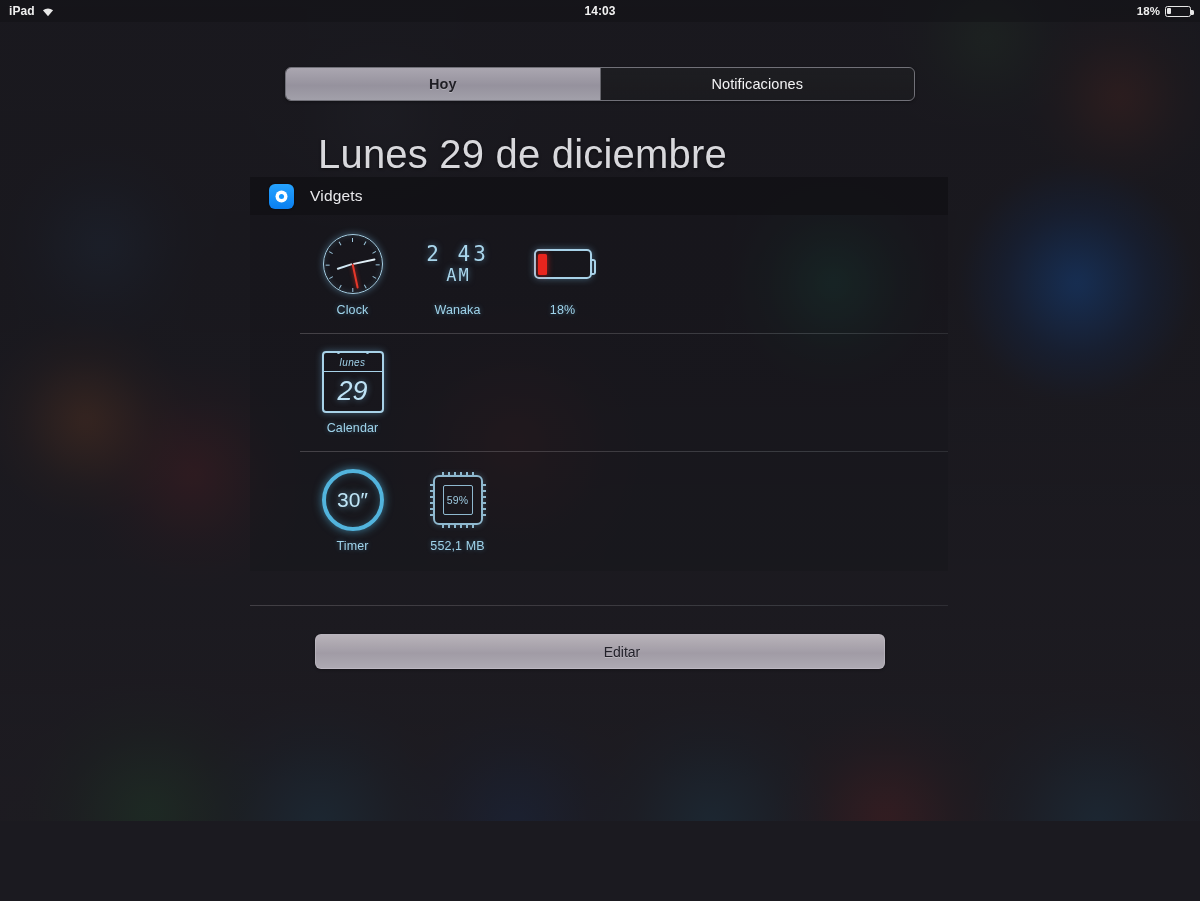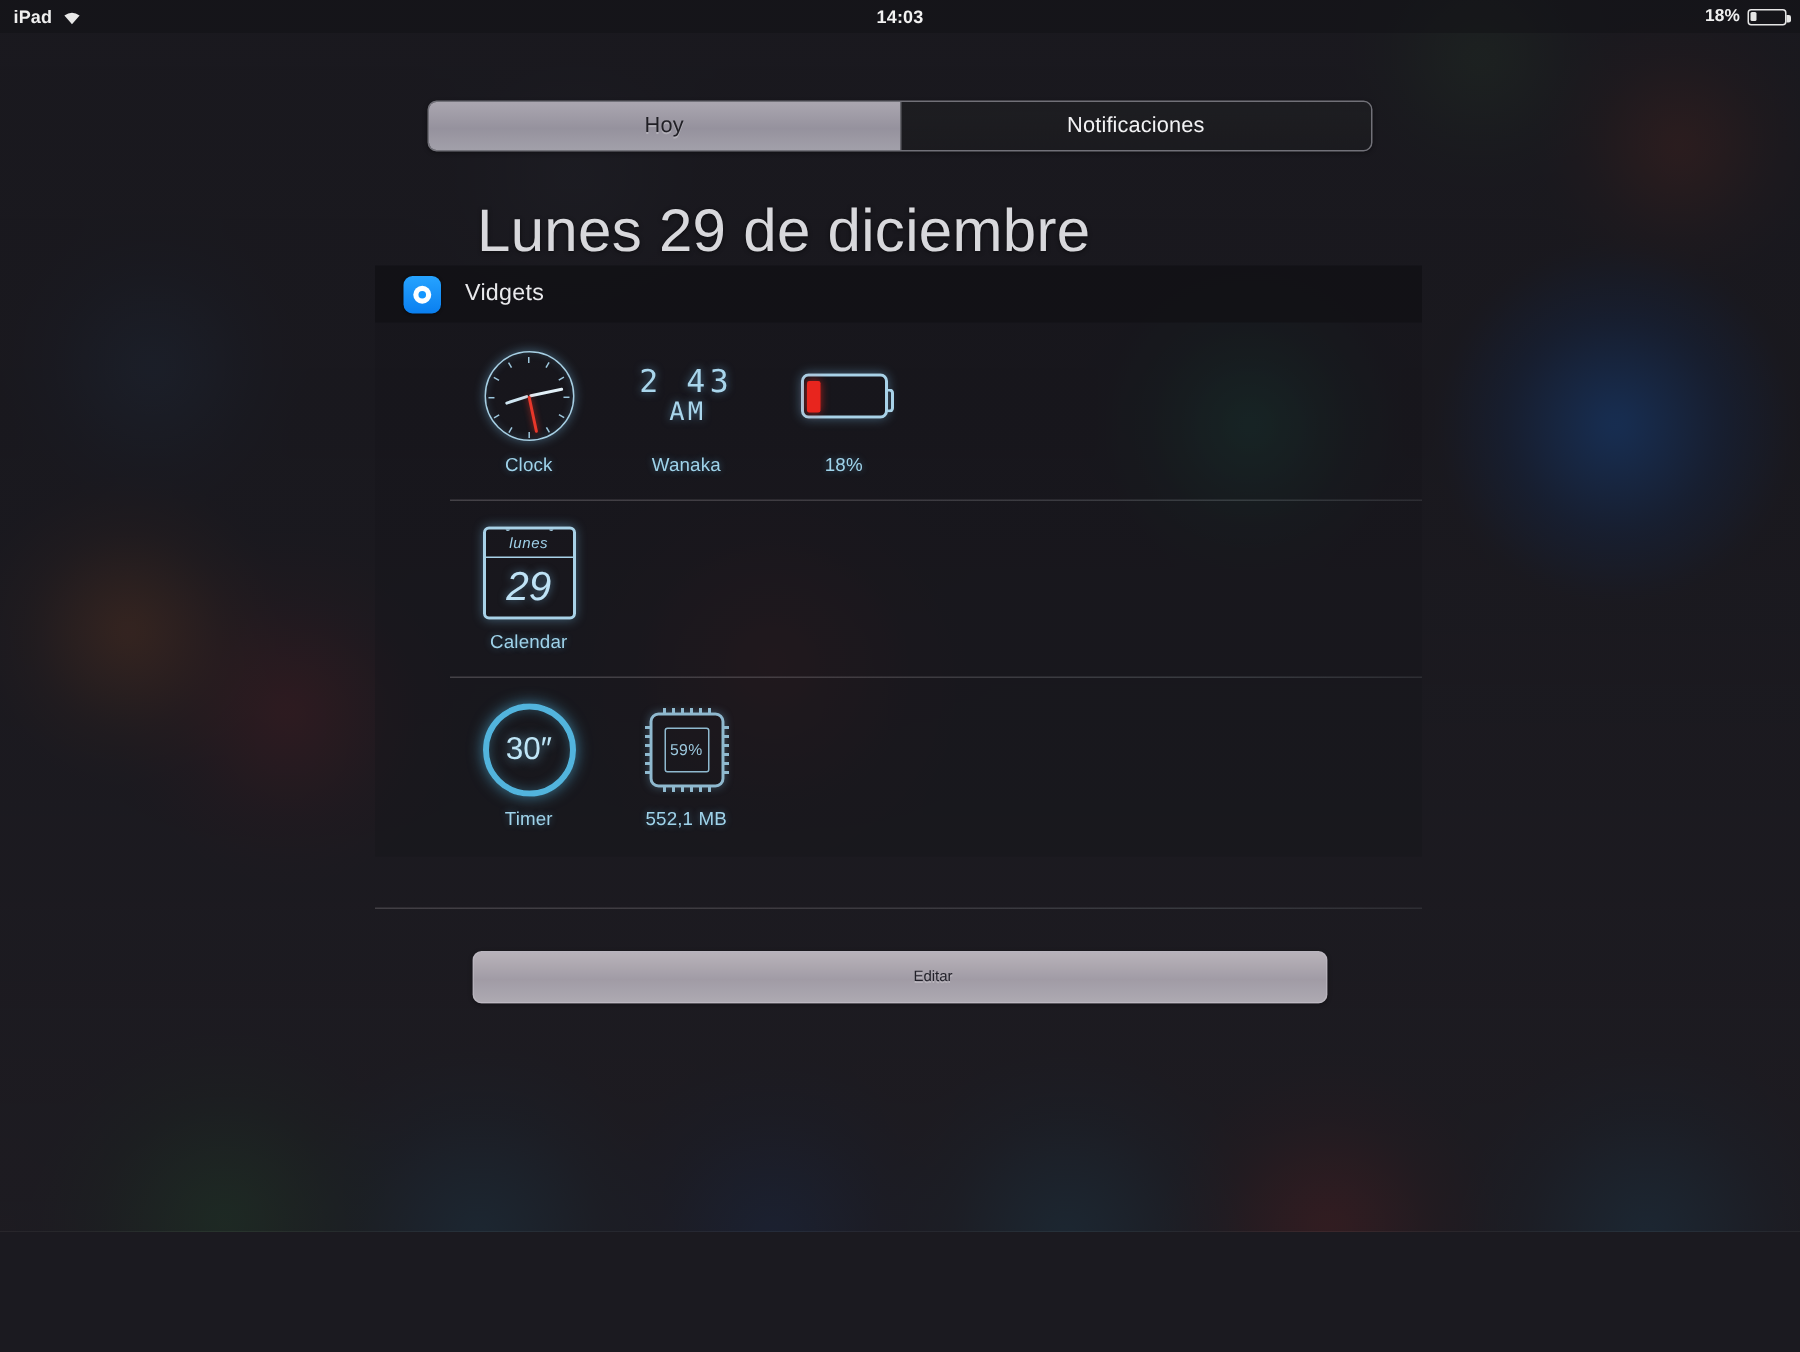--- a/index.html
+++ b/index.html
@@ -10,21 +10,21 @@
     overflow: hidden;
     background: #1b1a20;
     font-family: "Liberation Sans", sans-serif;
   }
 
   #screen {
     position: relative;
     width: 1200px;
     height: 821px;
     overflow: hidden;
-    background: #404040;
+    background: #be185d;
   }
 
   
   #wallpaper {
     position: absolute;
     inset: 0;
     background:
       radial-gradient(circle 150px at 1050px 290px, rgba(26,86,170,0.95) 0%, rgba(20,60,125,0.45) 45%, rgba(25,30,45,0) 75%),
       radial-gradient(circle 120px at 820px 290px, rgba(30,130,100,0.55) 0%, rgba(25,90,75,0.20) 50%, rgba(25,35,35,0) 78%),
       radial-gradient(circle 110px at 1090px 115px, rgba(150,60,40,0.40) 0%, rgba(90,45,35,0.16) 52%, rgba(40,30,28,0) 80%),
@@ -141,21 +141,21 @@
     flex: 1;
     display: flex;
     align-items: center;
     justify-content: center;
     font-size: 14.5px;
     letter-spacing: 0.1px;
   }
   .seg.active {
     background: linear-gradient(180deg, rgba(178,174,184,0.95) 0%, rgba(160,156,168,0.92) 55%, rgba(172,170,180,0.93) 100%);
     color: #201f25;
-    font-weight: normal;
+    font-weight: bold;
     text-shadow: 0 1px 0 rgba(255,255,255,0.25);
   }
   .seg.inactive {
     background: linear-gradient(180deg, rgba(36,38,38,0.35) 0%, rgba(30,32,32,0.30) 100%);
     color: #f2f2f4;
     border-left: 1px solid rgba(190,190,200,0.45);
   }
 
   
   #date-heading {
@@ -458,21 +458,21 @@
     top: 634px;
     left: 315px;
     width: 570px;
     height: 35px;
     border-radius: 6px;
     border: 1px solid rgba(195,192,200,0.55);
     background: linear-gradient(180deg, rgba(196,190,198,0.93) 0%, rgba(176,170,180,0.90) 55%, rgba(188,184,192,0.91) 100%);
     display: flex;
     align-items: center;
     justify-content: center;
-    font-size: 10px;
+    font-size: 14px;
     color: #22212a;
     text-shadow: 0 1px 0 rgba(255,255,255,0.25);
     box-shadow: 0 1px 3px rgba(0,0,0,0.3);
     padding-left: 44px;
   }
 
   
   #grabber {
     position: absolute;
     left: 577px;

